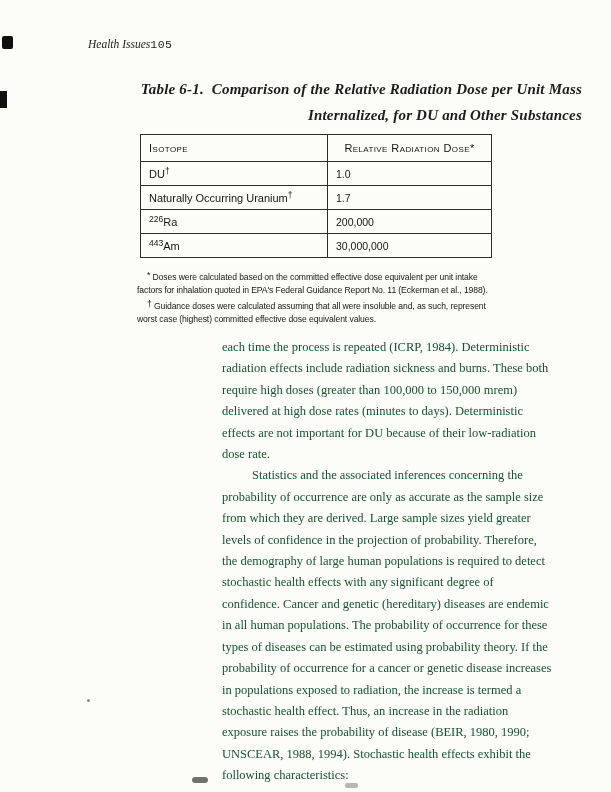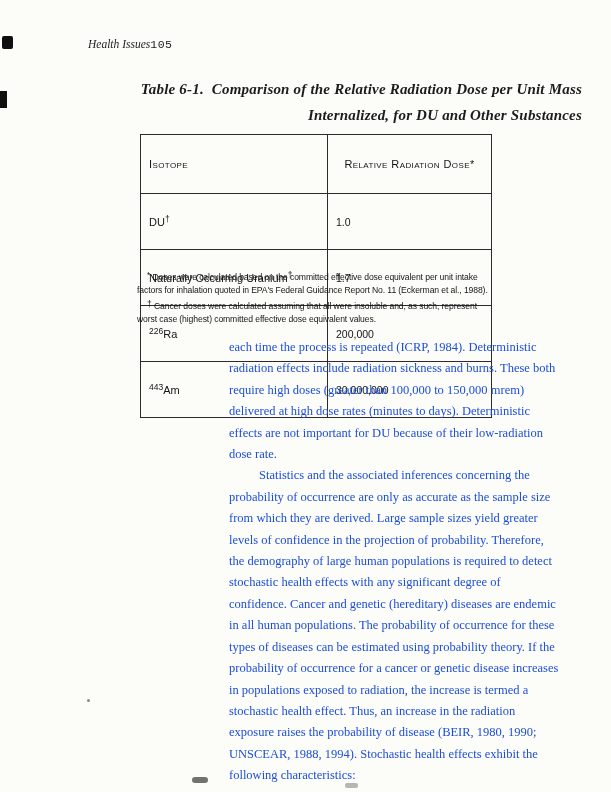--- a/index.html
+++ b/index.html
@@ -41,21 +41,21 @@
     text-align: right;
   }
 
   table.data-table {
     position: absolute;
     left: 140px; top: 134px; width: 352px;
     border-collapse: collapse;
     font-family: "Liberation Sans", sans-serif;
     color: #141414;
   }
-  .data-table th, .data-table td { border: 1px solid #2b2b2b; padding: 16px 8px; }
+  .data-table th, .data-table td { border: 1px solid #2b2b2b; padding: 0 8px; }
   .data-table th {
     height: 26px; font-weight: normal;
     font-variant: small-caps; font-size: 11px; letter-spacing: 0.4px;
   }
   th.col-iso { width: 170px; text-align: left; }
   th.col-dose { text-align: center; }
   .data-table td { height: 23px; font-size: 11px; }
   td.iso { text-align: left; }
   td.dose { text-align: left; font-size: 10.5px; }
   .iso-pre, .iso-sup { font-size: 8.5px; position: relative; top: -4px; }
@@ -65,23 +65,23 @@
     left: 137px; top: 271px; width: 362px;
     font-family: "Liberation Sans", sans-serif;
     font-size: 8.6px; line-height: 13px; letter-spacing: -0.1px;
     color: #161616;
   }
   .fn { margin: 0 0 3px 0; text-indent: 10px; }
   .fn-marker { font-size: 8.5px; position: relative; top: -2px; }
 
   .body-text {
     position: absolute;
-    left: 229px; top: 337px; width: 331px;
+    left: 222px; top: 337px; width: 331px;
     font-size: 12.5px; line-height: 21.4px;
-    color: #1d4ed8;
+    color: #14532d;
   }
   .para { margin: 0; }
   .para-indent { text-indent: 30px; }
 </style>
 </head>
 <body>
 
 <div class="page">
 
   <div class="artifact a1"></div>
@@ -119,21 +119,21 @@
       </tr>
       <tr>
         <td class="iso"><span class="iso-pre">443</span><span>Am</span><span class="iso-sup"></span></td>
         <td class="dose">30,000,000</td>
       </tr>
     </tbody>
   </table>
 
   <div class="footnotes">
     <p class="fn"><span class="fn-marker">*</span> <span>Doses were calculated based on the committed effective dose equivalent per unit intake factors for inhalation quoted in EPA's Federal Guidance Report No. 11 (Eckerman et al., 1988).</span></p>
-    <p class="fn"><span class="fn-marker">†</span> <span>Cancer doses were calculated assuming that all were insoluble and, as such, represent worst case (highest) committed effective dose equivalent values.</span></p>
+    <p class="fn"><span class="fn-marker">†</span> <span>Guidance doses were calculated assuming that all were insoluble and, as such, represent worst case (highest) committed effective dose equivalent values.</span></p>
   </div>
 
   <div class="body-text">
     <p class="para">each time the process is repeated (ICRP, 1984). Deterministic radiation effects include radiation sickness and burns. These both require high doses (greater than 100,000 to 150,000 mrem) delivered at high dose rates (minutes to days). Deterministic effects are not important for DU because of their low-radiation dose rate.</p>
     <p class="para para-indent">Statistics and the associated inferences concerning the probability of occurrence are only as accurate as the sample size from which they are derived. Large sample sizes yield greater levels of confidence in the projection of probability. Therefore, the demography of large human populations is required to detect stochastic health effects with any significant degree of confidence. Cancer and genetic (hereditary) diseases are endemic in all human populations. The probability of occurrence for these types of diseases can be estimated using probability theory. If the probability of occurrence for a cancer or genetic disease increases in populations exposed to radiation, the increase is termed a stochastic health effect. Thus, an increase in the radiation exposure raises the probability of disease (BEIR, 1980, 1990; UNSCEAR, 1988, 1994). Stochastic health effects exhibit the following characteristics:</p>
   </div>
 
 </div>
 
 </body></html>

